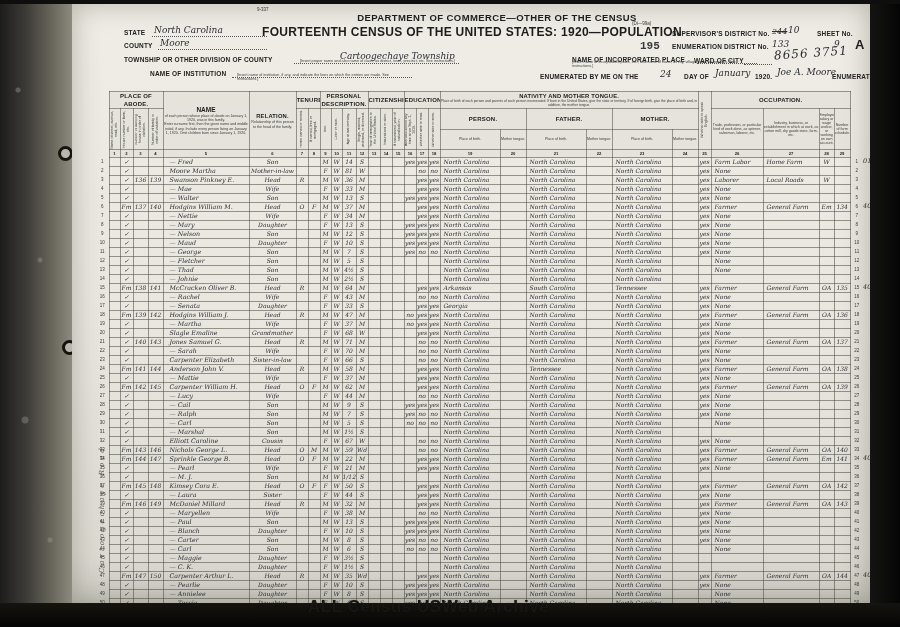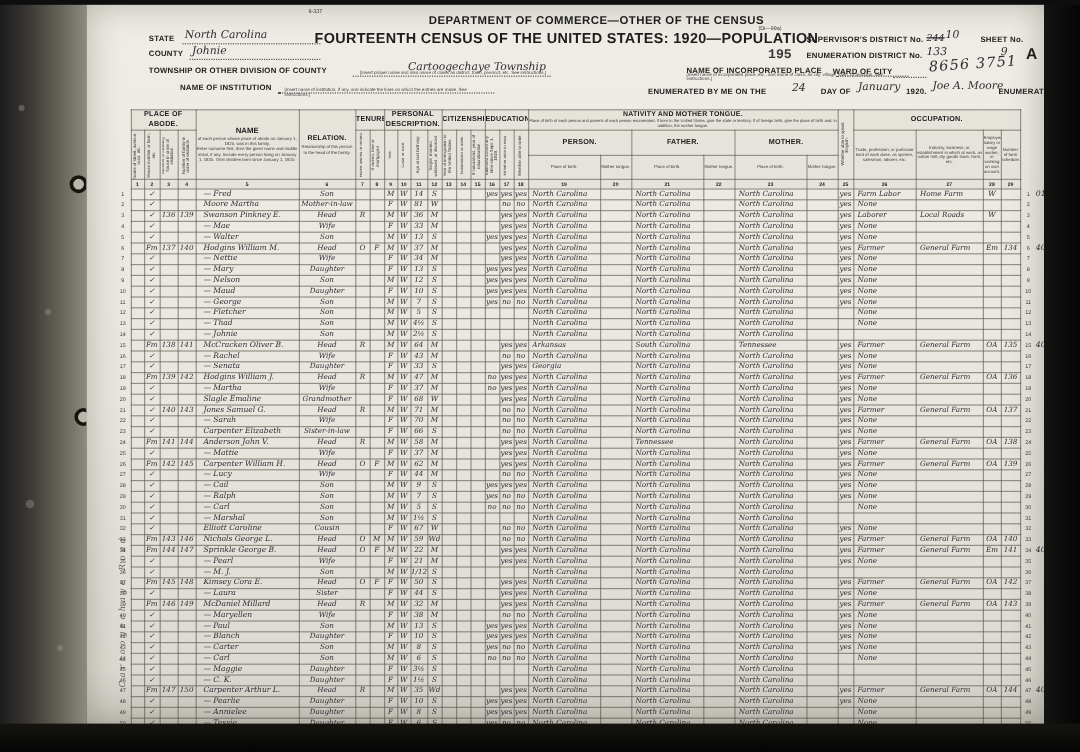--- a/index.html
+++ b/index.html
@@ -87,21 +87,21 @@
       <div class="abspos dept" style="left:215px;top:9px;width:420px;text-align:center;">DEPARTMENT OF COMMERCE—OTHER OF THE CENSUS</div>
       <span class="abspos tiny" style="left:560px;top:18px;">(Di—99a)</span>
       <div class="abspos title" style="left:160px;top:22px;width:480px;text-align:center;">FOURTEENTH CENSUS OF THE UNITED STATES: 1920—POPULATION</div>
       <span class="abspos stamp" style="left:568px;top:37px;">195</span>
 
       <span class="abspos lbl" style="left:52px;top:26px;">STATE</span>
       <span class="abspos hw hw9" style="left:82px;top:22px;">North Carolina</span>
       <span class="abspos dots" style="left:80px;top:26px;width:115px;"></span>
 
       <span class="abspos lbl" style="left:52px;top:39px;">COUNTY</span>
-      <span class="abspos hw hw9" style="left:88px;top:35px;">Johnie</span>
+      <span class="abspos hw hw9" style="left:88px;top:35px;">Moore</span>
       <span class="abspos dots" style="left:86px;top:39px;width:109px;"></span>
 
       <span class="abspos lbl" style="left:52px;top:53px;">TOWNSHIP OR OTHER DIVISION OF COUNTY</span>
       <span class="abspos hw hw9" style="left:228px;top:48px;margin-left:40px;">Cartoogechaye Township</span>
       <span class="abspos dots" style="left:222px;top:53px;width:165px;"></span>
       <div class="abspos note" style="left:228px;top:56px;width:160px;">[Insert proper name and also name of class, as district, town, precinct, etc. See instructions.]</div>
 
       <span class="abspos lbl" style="left:78px;top:67px;">NAME OF INSTITUTION</span>
       <span class="abspos dots" style="left:160px;top:67px;width:180px;"></span>
       <div class="abspos note" style="left:165px;top:70px;width:170px;">[Insert name of institution, if any, and indicate the lines on which the entries are made. See instructions.]</div>
@@ -1987,13 +1987,14 @@
             <td class="hwc"></td>
             <td class="hwc"></td>
             <td class="ln lnr">50</td>
           </tr>
         </tbody>
     </table>
 
     <div class="street-vert">Cartoogechaye Road</div>
   </div>
 
+  <div class="wmark">ALL Census USWeb Archive</div>
 </div>
 
 </body></html>

